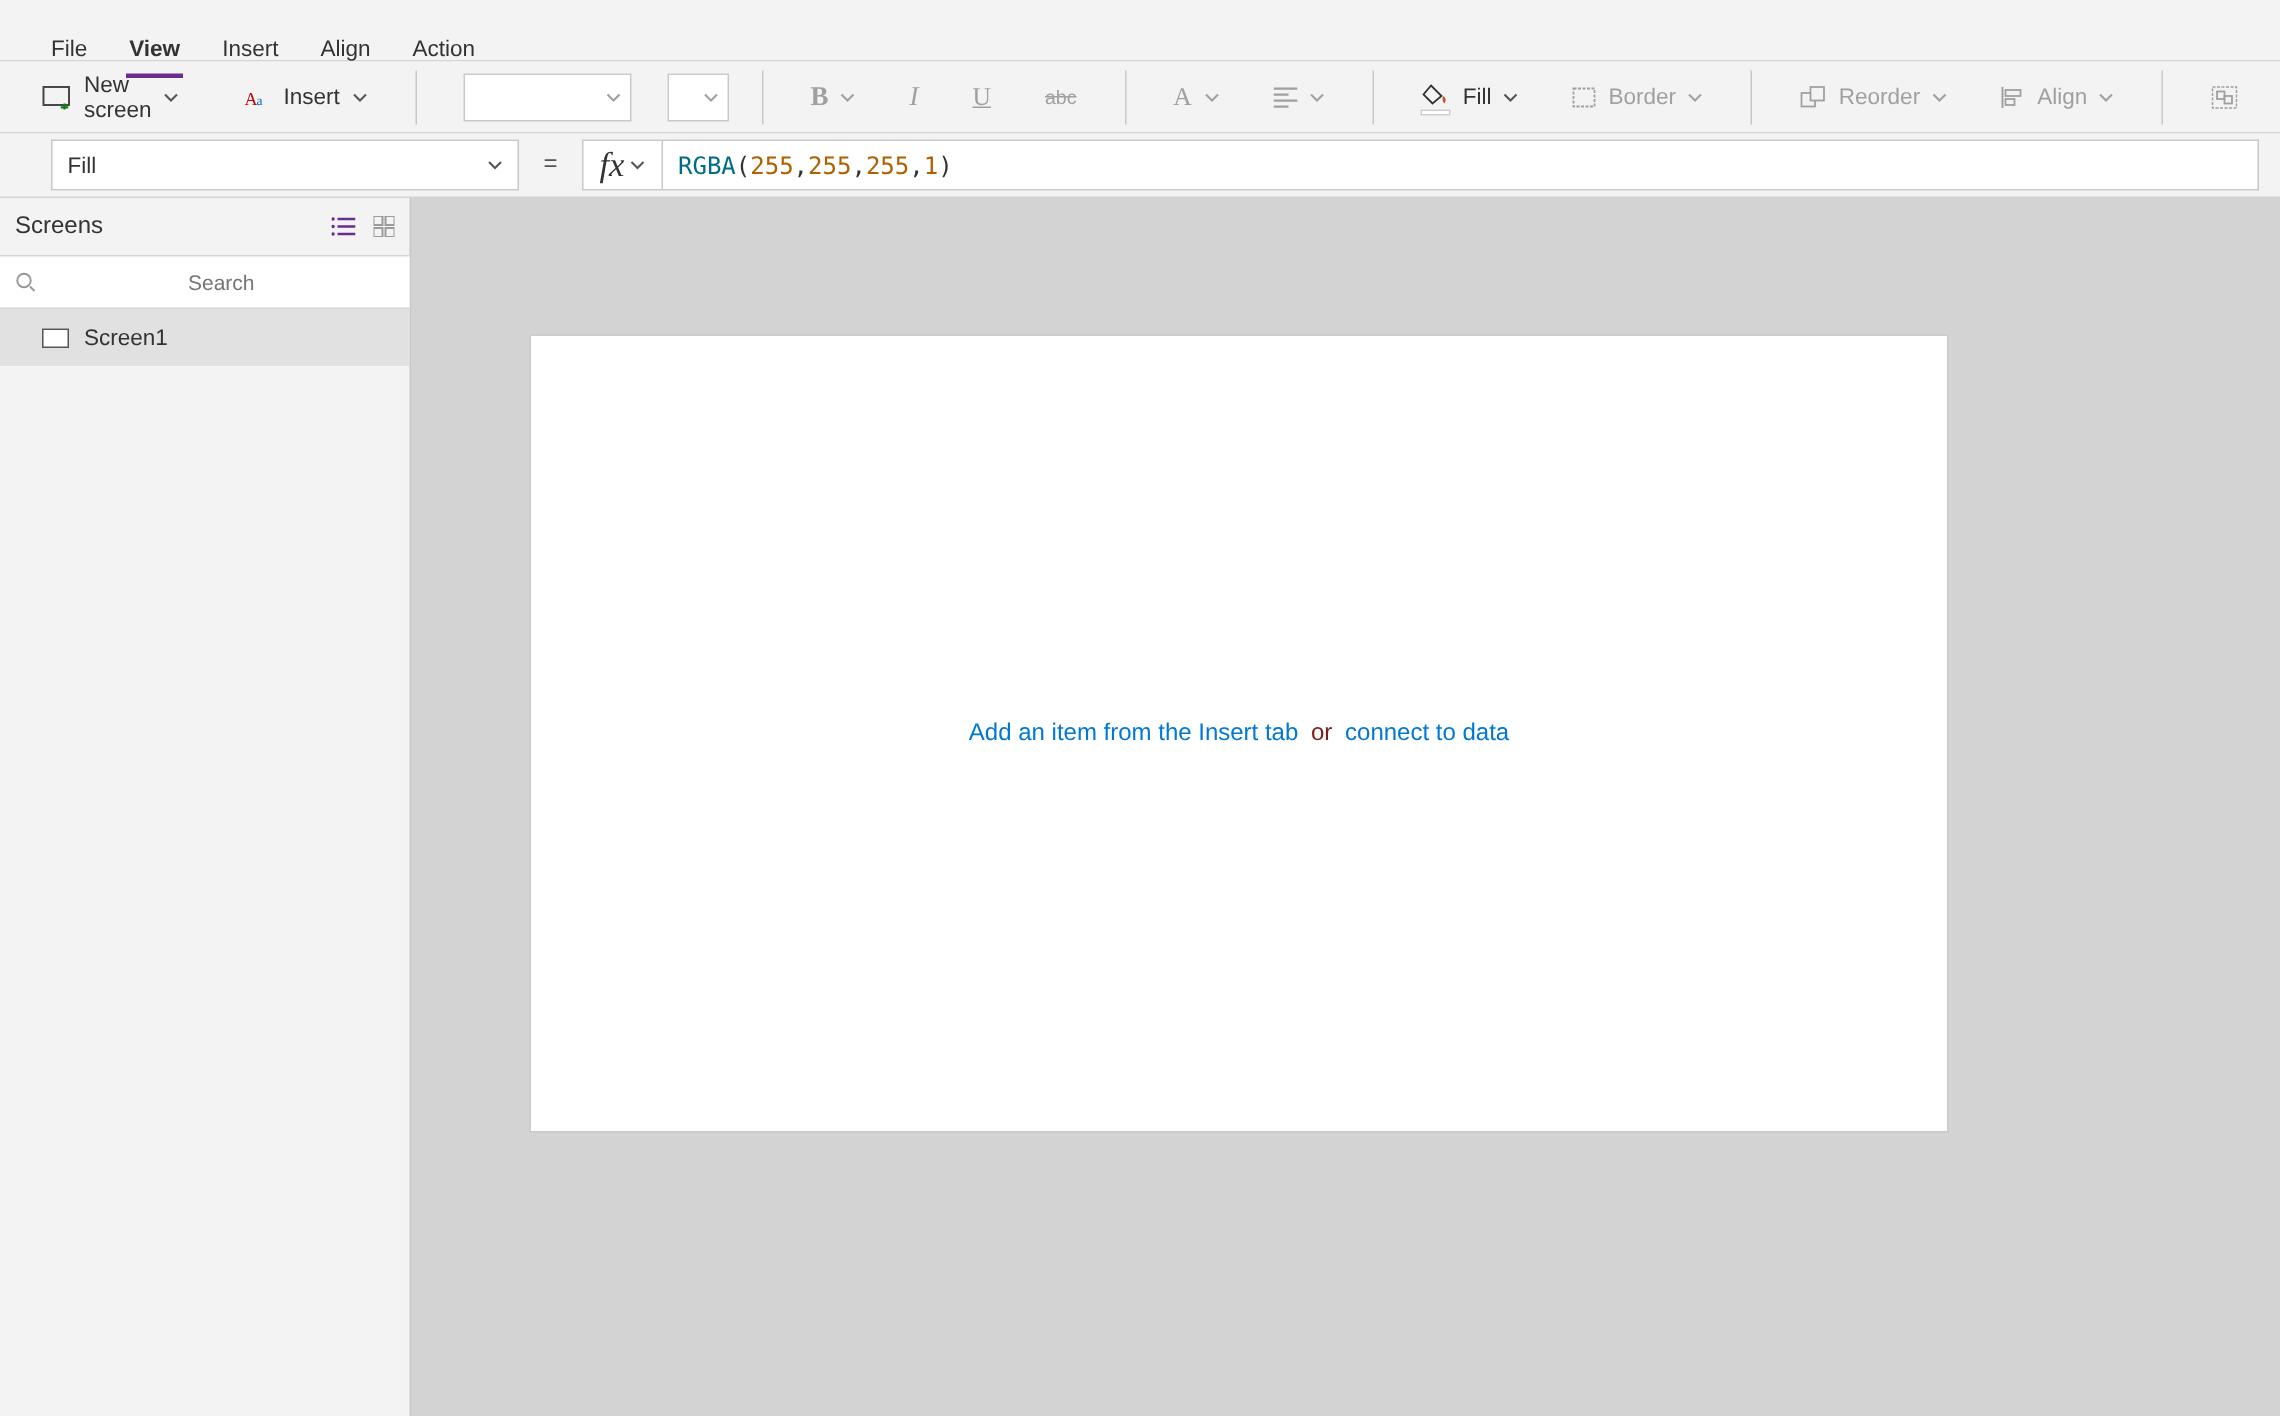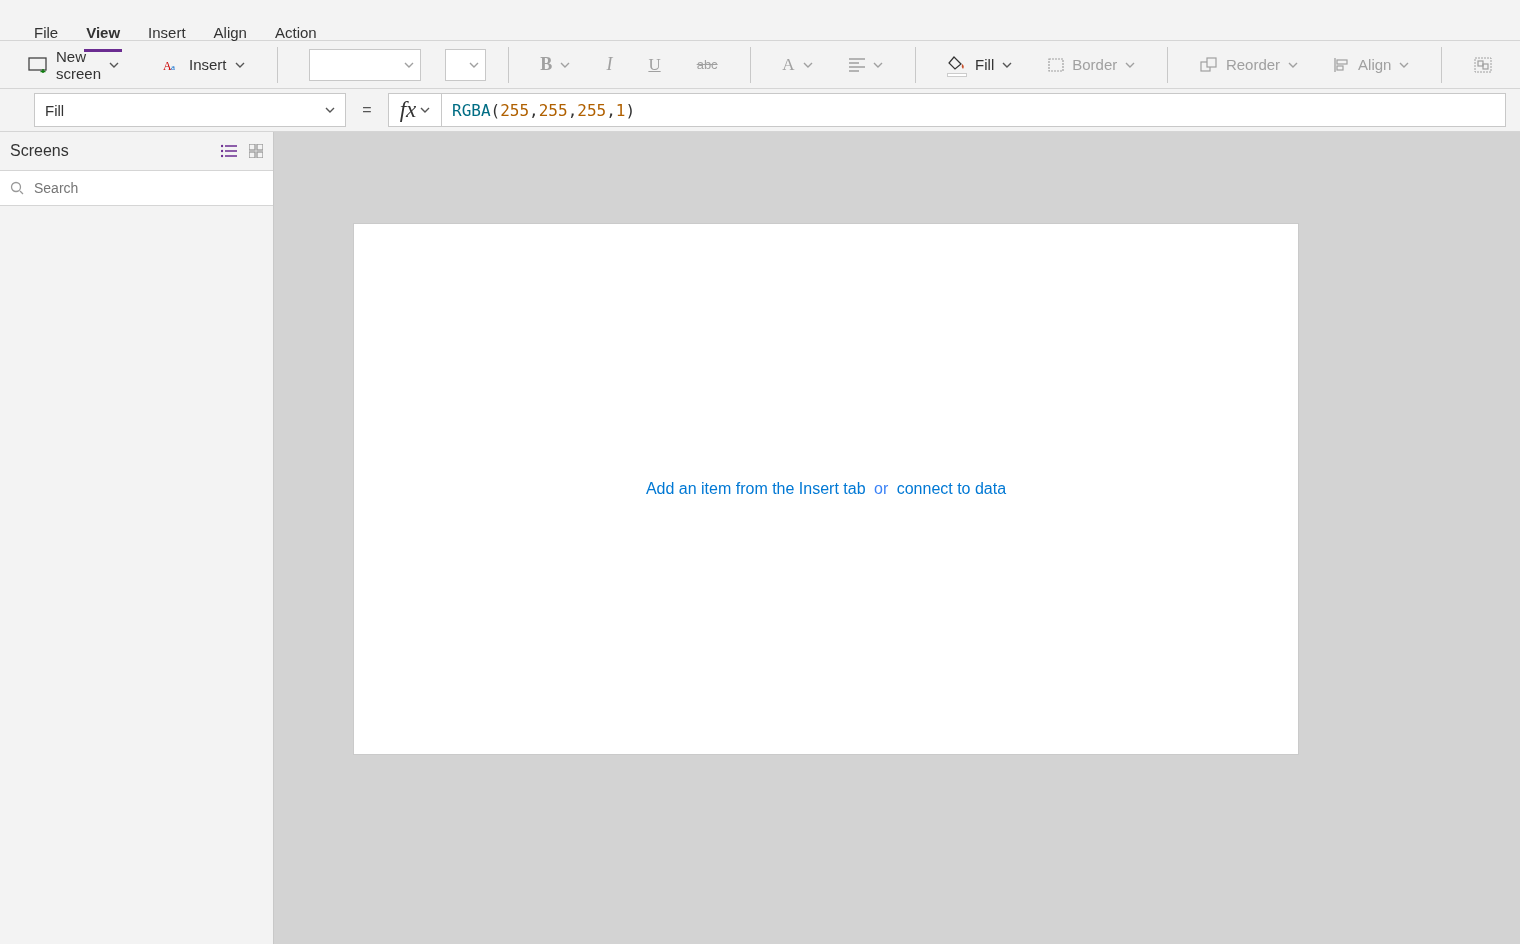--- a/index.html
+++ b/index.html
@@ -173,21 +173,21 @@
   .tree-search{
     height:36px;
     border-top:1px solid var(--border);
     border-bottom:1px solid var(--border);
     background:#fff;
     display:flex;align-items:center;gap:8px;
     padding:0 10px;
     color:#888;
   }
   .tree-search input{
-    border:none;outline:none;background:transparent;flex:1;font-size:14px;color:#333;
+    border:none;outline:none;background:transparent;flex:1;font-size:14px;color:#333;text-align:center;
   }
   .tree-item{
     height:38px;
     display:flex;align-items:center;gap:10px;
     padding:0 10px 0 28px;
     font-size:15px;
     cursor:pointer;
   }
   .tree-item.selected{background:var(--selected-bg);}
   .screen-thumb{width:18px;height:13px;border:1.2px solid #555;background:#fff;}
@@ -204,21 +204,21 @@
     width:944px;height:530px;
     background:#fff;
     display:flex;align-items:center;justify-content:center;
     box-shadow:0 0 0 1px rgba(0,0,0,0.04);
     position:absolute;
     top:92px;
     left:80px;
   }
   .canvas-msg{font-size:16px;}
   .canvas-msg .link{color:var(--link);cursor:pointer;}
-  .canvas-msg .or{color:#3b82f6;margin:0 4px;}
+  .canvas-msg .or{color:#7f1d1d;margin:0 4px;}
 </style>
 </head>
 <body>
 
 <div class="menubar">
   <div class="menu-item">File</div>
   <div class="menu-item active">View</div>
   <div class="menu-item">Insert</div>
   <div class="menu-item">Align</div>
   <div class="menu-item">Action</div>
@@ -455,20 +455,24 @@
     </div>
     <div class="tree-search">
       <span>
         <svg width="14" height="14" viewBox="0 0 14 14">
             <circle cx="6" cy="6" r="4.5" fill="none" stroke="#999" stroke-width="1.3"></circle>
             <path d="M10 10 L13 13" stroke="#999" stroke-width="1.3"></path>
           </svg>
       </span>
       <input type="text" placeholder="Search" style="">
     </div>
+    <div class="tree-item selected">
+      <span class="screen-thumb"></span>
+      <span>Screen1</span>
+    </div>
   </div>
 
   <div class="canvas-area">
     <div class="canvas">
       <div class="canvas-msg">
         <span class="link">Add an item from the Insert tab</span>
         <span class="or">or</span>
         <span class="link">connect to data</span>
       </div>
     </div>

